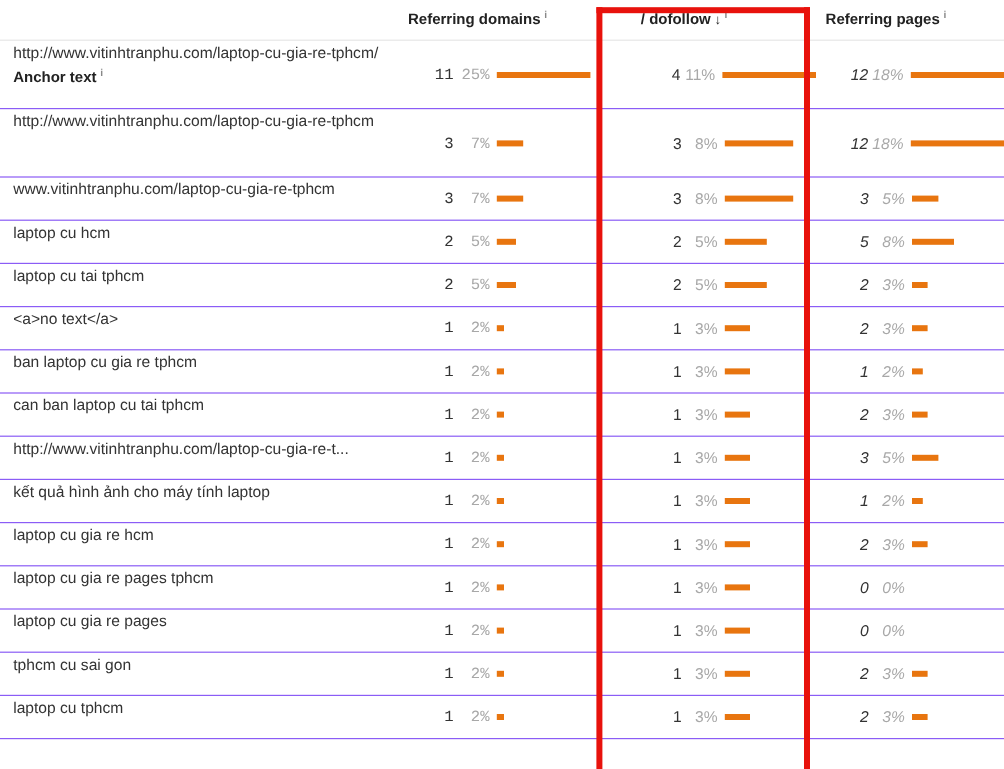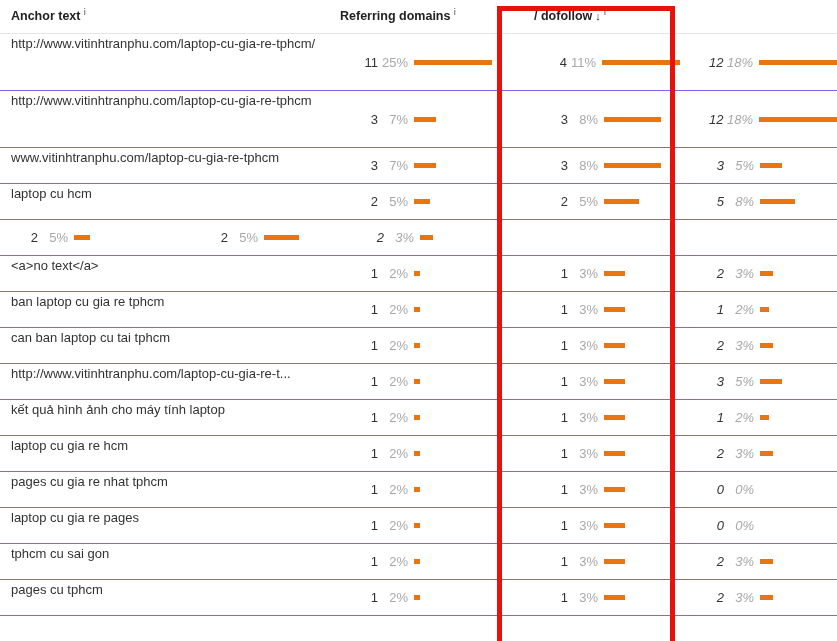--- a/index.html
+++ b/index.html
@@ -31,21 +31,21 @@
     border-bottom: 1px solid #e6e6e6;
     padding-top: 7px;
   }
   .th {
     font-size: 12.5px;
     font-weight: bold;
     color: #222;
     white-space: nowrap;
     box-sizing: border-box;
   }
-  .th-anchor  { width: 340px; padding-left: 11px; }
+  .th-anchor  { width: 340px; padding-left: 11px; margin-top: 48px; }
   .th-domains { width: 170px; }
   .th-dofollow{ width: 170px; padding-left: 24px; }
   .th-pages   { width: 157px; padding-left: 8px; }
 
   .info-i {
     font-size: 8.5px;
     font-weight: bold;
     color: #888;
     vertical-align: super;
     margin-left: 3px;
@@ -103,21 +103,21 @@
     flex: 1;
     height: 5px;
     position: relative;
   }
   .m-bar {
     height: 5px;
     background: #e8750f;
     border-radius: 0;
   }
 
-  .metric.domains  { padding-left: 4px; }
+  .metric.domains  { padding-left: 4px; font-family: Liberation Mono, monospace; }
   .metric.dofollow { padding-left: 24px; }
   .metric.pages    { padding-left: 10px; font-style: italic; }
 
   
   .redbox {
     position: absolute;
     left: 497px;
     top: 6px;
     width: 178px;
     height: 640px;
@@ -136,20 +136,23 @@
   <div class="thead">
     <div class="th th-anchor">
       <span>Anchor text</span><i class="info-i">i</i>
     </div>
     <div class="th th-domains">
       <span>Referring domains</span><i class="info-i">i</i>
     </div>
     <div class="th th-dofollow">
       <span>/ dofollow</span><span class="sort-arrow">↓</span><i class="info-i">i</i>
     </div>
+    <div class="th th-pages">
+      <span>Referring pages</span><i class="info-i">i</i>
+    </div>
   </div>
 
   <div id="tbody">
       <div class="row tall">
         <div class="cell-anchor">http://www.vitinhtranphu.com/laptop-cu-gia-re-tphcm/</div>
         <div class="metric domains">
           <span class="m-num">11</span>
           <span class="m-pct">25%</span>
           <span class="m-bar-wrap">
             <span class="m-bar" style="display: block; width: 78px; background: rgb(232, 117, 15);"></span>
@@ -236,20 +239,21 @@
         </div>
         <div class="metric pages">
           <span class="m-num">5</span>
           <span class="m-pct">8%</span>
           <span class="m-bar-wrap">
             <span class="m-bar" style="display: block; width: 35px; background: rgb(232, 117, 15);"></span>
           </span>
         </div>
       </div>
       <div class="row">
+        <div class="cell-anchor">laptop cu tai tphcm</div>
         <div class="metric domains">
           <span class="m-num">2</span>
           <span class="m-pct">5%</span>
           <span class="m-bar-wrap">
             <span class="m-bar" style="display: block; width: 16px; background: rgb(232, 117, 15);"></span>
           </span>
         </div>
         <div class="metric dofollow">
           <span class="m-num">2</span>
           <span class="m-pct">5%</span>
@@ -403,21 +407,21 @@
         </div>
         <div class="metric pages">
           <span class="m-num">2</span>
           <span class="m-pct">3%</span>
           <span class="m-bar-wrap">
             <span class="m-bar" style="display: block; width: 13px; background: rgb(232, 117, 15);"></span>
           </span>
         </div>
       </div>
       <div class="row">
-        <div class="cell-anchor">pages cu gia re nhat tphcm</div>
+        <div class="cell-anchor">laptop cu gia re pages tphcm</div>
         <div class="metric domains">
           <span class="m-num">1</span>
           <span class="m-pct">2%</span>
           <span class="m-bar-wrap">
             <span class="m-bar" style="display: block; width: 6px; background: rgb(232, 117, 15);"></span>
           </span>
         </div>
         <div class="metric dofollow">
           <span class="m-num">1</span>
           <span class="m-pct">3%</span>
@@ -471,21 +475,21 @@
         </div>
         <div class="metric pages">
           <span class="m-num">2</span>
           <span class="m-pct">3%</span>
           <span class="m-bar-wrap">
             <span class="m-bar" style="display: block; width: 13px; background: rgb(232, 117, 15);"></span>
           </span>
         </div>
       </div>
       <div class="row">
-        <div class="cell-anchor">pages cu tphcm</div>
+        <div class="cell-anchor">laptop cu tphcm</div>
         <div class="metric domains">
           <span class="m-num">1</span>
           <span class="m-pct">2%</span>
           <span class="m-bar-wrap">
             <span class="m-bar" style="display: block; width: 6px; background: rgb(232, 117, 15);"></span>
           </span>
         </div>
         <div class="metric dofollow">
           <span class="m-num">1</span>
           <span class="m-pct">3%</span>

